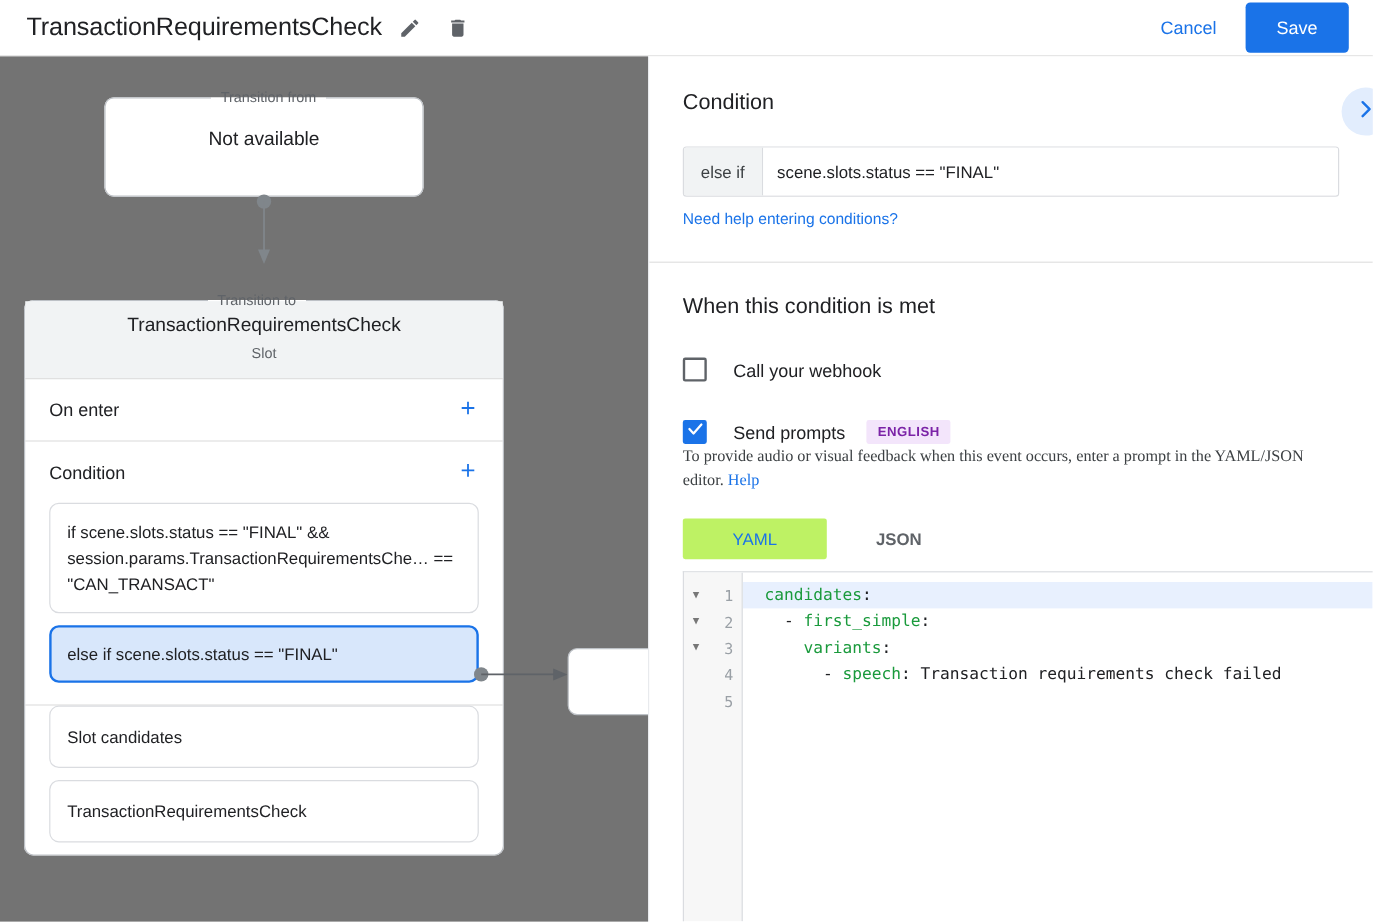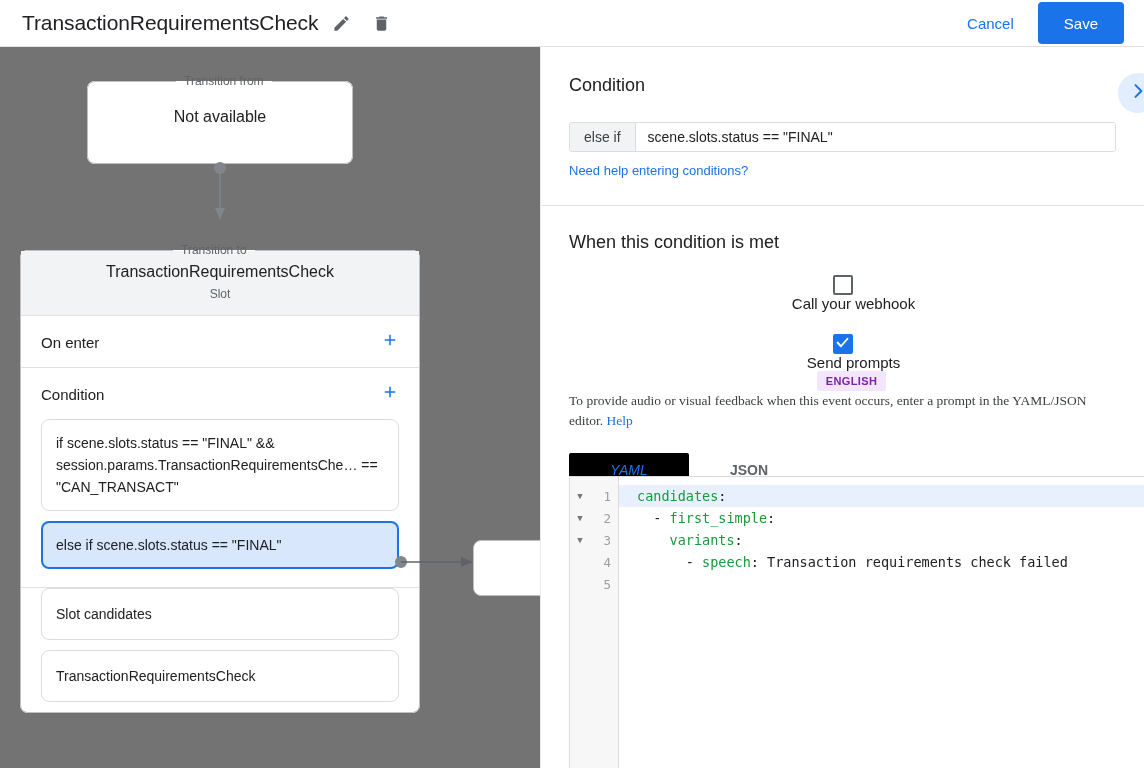--- a/index.html
+++ b/index.html
@@ -157,21 +157,21 @@
     background: #e2edfd;
     display: flex; align-items: center; justify-content: center;
     cursor: pointer;
   }
 
   #cond-input-row {
     margin-top: 26px;
     display: flex;
     border: 1px solid #dadce0;
     border-radius: 3px;
-    height: 30px;
+    height: 42px;
     overflow: hidden;
   }
   #cond-prefix {
     background: #f1f3f4;
     border-right: 1px solid #dadce0;
     display: flex; align-items: center;
     padding: 0 14px;
     font-size: 14px; color: #3c4043;
   }
   #cond-value {
@@ -182,21 +182,21 @@
   #cond-help-link {
     display: inline-block; margin-top: 11px;
     font-size: 13px; color: #1a73e8; text-decoration: none; cursor: pointer;
   }
 
   #panel-divider { height: 1px; background: #e0e0e0; }
 
   #panel-met-section { padding: 26px 28px 0 28px; }
   #met-title { font-size: 18px; color: #202124; }
 
-  .check-row { display: flex; align-items: center; margin-top: 22px; flex-direction: column; }
+  .check-row { display: flex; align-items: flex-end; margin-top: 32px; }
   .cbox {
     width: 20px; height: 20px; border: 2px solid #5f6368;
     border-radius: 2px; background: #fff; cursor: pointer;
     display: flex; align-items: center; justify-content: center;
     flex: 0 0 auto;
   }
   .cbox.checked { background: #1a73e8; border-color: #1a73e8; }
   .check-label { margin-left: 22px; font-size: 15px; color: #202124; font-weight: 500; }
   .lang-badge {
     margin-left: 18px;
@@ -212,21 +212,21 @@
   }
   #prompt-desc a { color: #1a73e8; text-decoration: none; cursor: pointer; }
 
   #editor-tabs { display: flex; margin-top: 22px; }
   .editor-tab {
     width: 120px; height: 34px;
     display: flex; align-items: center; justify-content: center;
     font-size: 14px; font-weight: 500; cursor: pointer;
     border-radius: 2px;
   }
-  .editor-tab.active { background: #000000; color: #1a73e8; font-style: italic; }
+  .editor-tab.active { background: #bef264; color: #1a73e8; }
   .editor-tab.inactive { color: #5f6368; font-weight: bold; }
 
   #editor {
     position: absolute; left: 28px; top: 429px; right: 0; bottom: 0;
     border-top: 1px solid #dadce0;
     border-left: 1px solid #dadce0;
     display: flex;
     background: #ffffff;
     overflow: hidden;
   }

